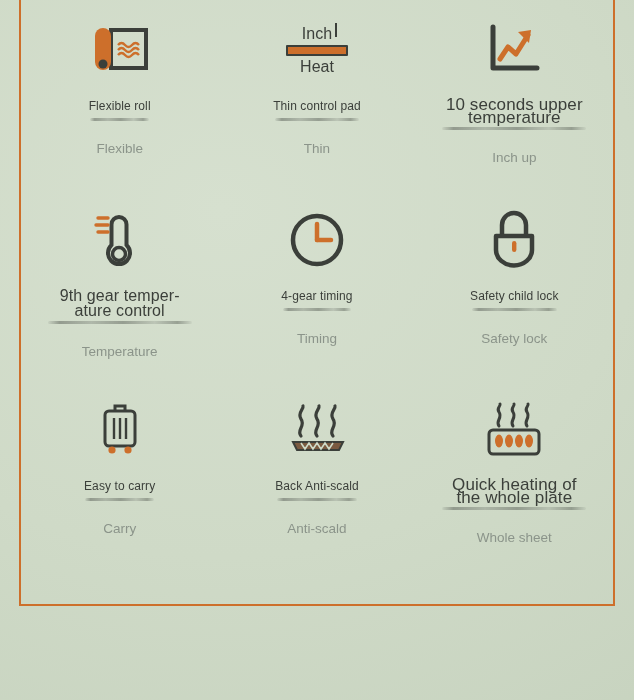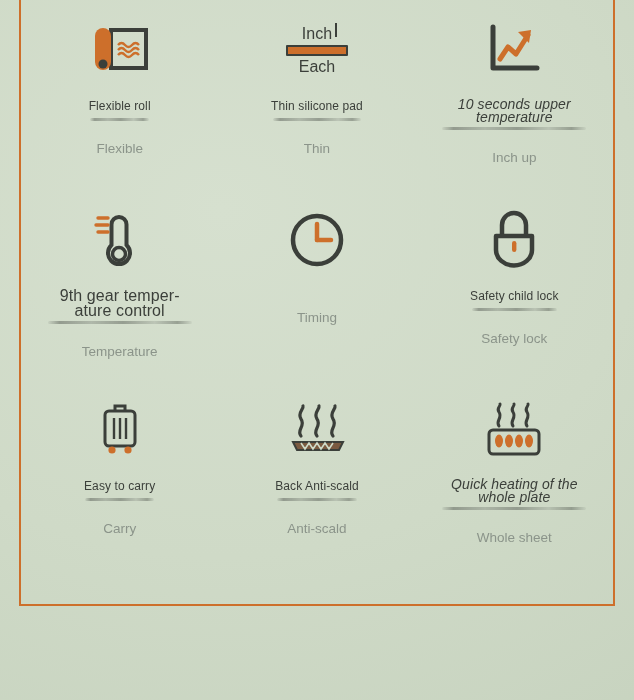--- a/index.html
+++ b/index.html
@@ -89,24 +89,23 @@
       rgba(110,116,108,.35) 30%,
       rgba(88,94,86,.50) 52%,
       rgba(120,126,118,.25) 74%,
       rgba(80,86,78,.45) 90%,
       rgba(130,136,128,.10) 100%);
     border-radius: 2px;
     filter: blur(.4px);
   }
 
   .feature-title.small {
-    font-size: 14px;
+    font-size: 17px;
     line-height: 13px;
     max-width: 150px;
-    font-style: italic;
   }
   .feature-title.medium {
     font-size: 16px;
     line-height: 15px;
     max-width: 150px;
   }
 
   .feature-sub {
     margin-top: 22px;
     color: #8b948a;
@@ -171,24 +170,24 @@
       </div>
       <div class="feature-title">Flexible roll</div>
       <div class="feature-sub">Flexible</div>
     </div>
 
     <div class="feature-cell">
       <div class="icon-wrap">
         <div class="measure-icon">
           <div class="measure-label">Inch<span class="tick-mark"></span></div>
           <div class="measure-bar"></div>
-          <div class="measure-label">Each</div>
+          <div class="measure-label">Heat</div>
         </div>
       </div>
-      <div class="feature-title">Thin silicone pad</div>
+      <div class="feature-title">Thin control pad</div>
       <div class="feature-sub">Thin</div>
     </div>
 
     <div class="feature-cell">
       <div class="icon-wrap">
         <svg width="58" height="54" viewBox="0 0 58 54" aria-hidden="true">
           <path d="M8 4 L8 45 L52 45" fill="none" stroke="#3b3f3a" stroke-width="5" stroke-linecap="round" stroke-linejoin="round"></path>
           <path d="M15 36 L23 24 L31 31 L43 12" fill="none" stroke="#cd6f2b" stroke-width="5" stroke-linecap="round" stroke-linejoin="round"></path>
           <path d="M33 9 L46 7 L44 20 Z" fill="#cd6f2b"></path>
         </svg>
@@ -212,20 +211,21 @@
     </div>
 
     <div class="feature-cell">
       <div class="icon-wrap">
         <svg width="58" height="58" viewBox="0 0 58 58" aria-hidden="true">
           <circle cx="29" cy="29" r="24" fill="none" stroke="#3b3f3a" stroke-width="4.5"></circle>
           <path d="M29 29 L29 13" stroke="#cd6f2b" stroke-width="4.5" stroke-linecap="round"></path>
           <path d="M29 29 L43 29" stroke="#cd6f2b" stroke-width="4.5" stroke-linecap="round"></path>
         </svg>
       </div>
+      <div class="feature-title">4-gear timing</div>
       <div class="feature-sub">Timing</div>
     </div>
 
     <div class="feature-cell">
       <div class="icon-wrap">
         <svg width="52" height="60" viewBox="0 0 52 60" aria-hidden="true">
           <path d="M14 26 L14 15 a12 12 0 0 1 24 0 L38 26" fill="none" stroke="#3b3f3a" stroke-width="4.5"></path>
           <path d="M8 26 L44 26 L44 40 a14 12 0 0 1 -36 0 Z" fill="none" stroke="#3b3f3a" stroke-width="4.5" stroke-linejoin="round"></path>
           <rect x="24" y="31" width="4.4" height="11" rx="2.2" fill="#cd6f2b"></rect>
         </svg>

